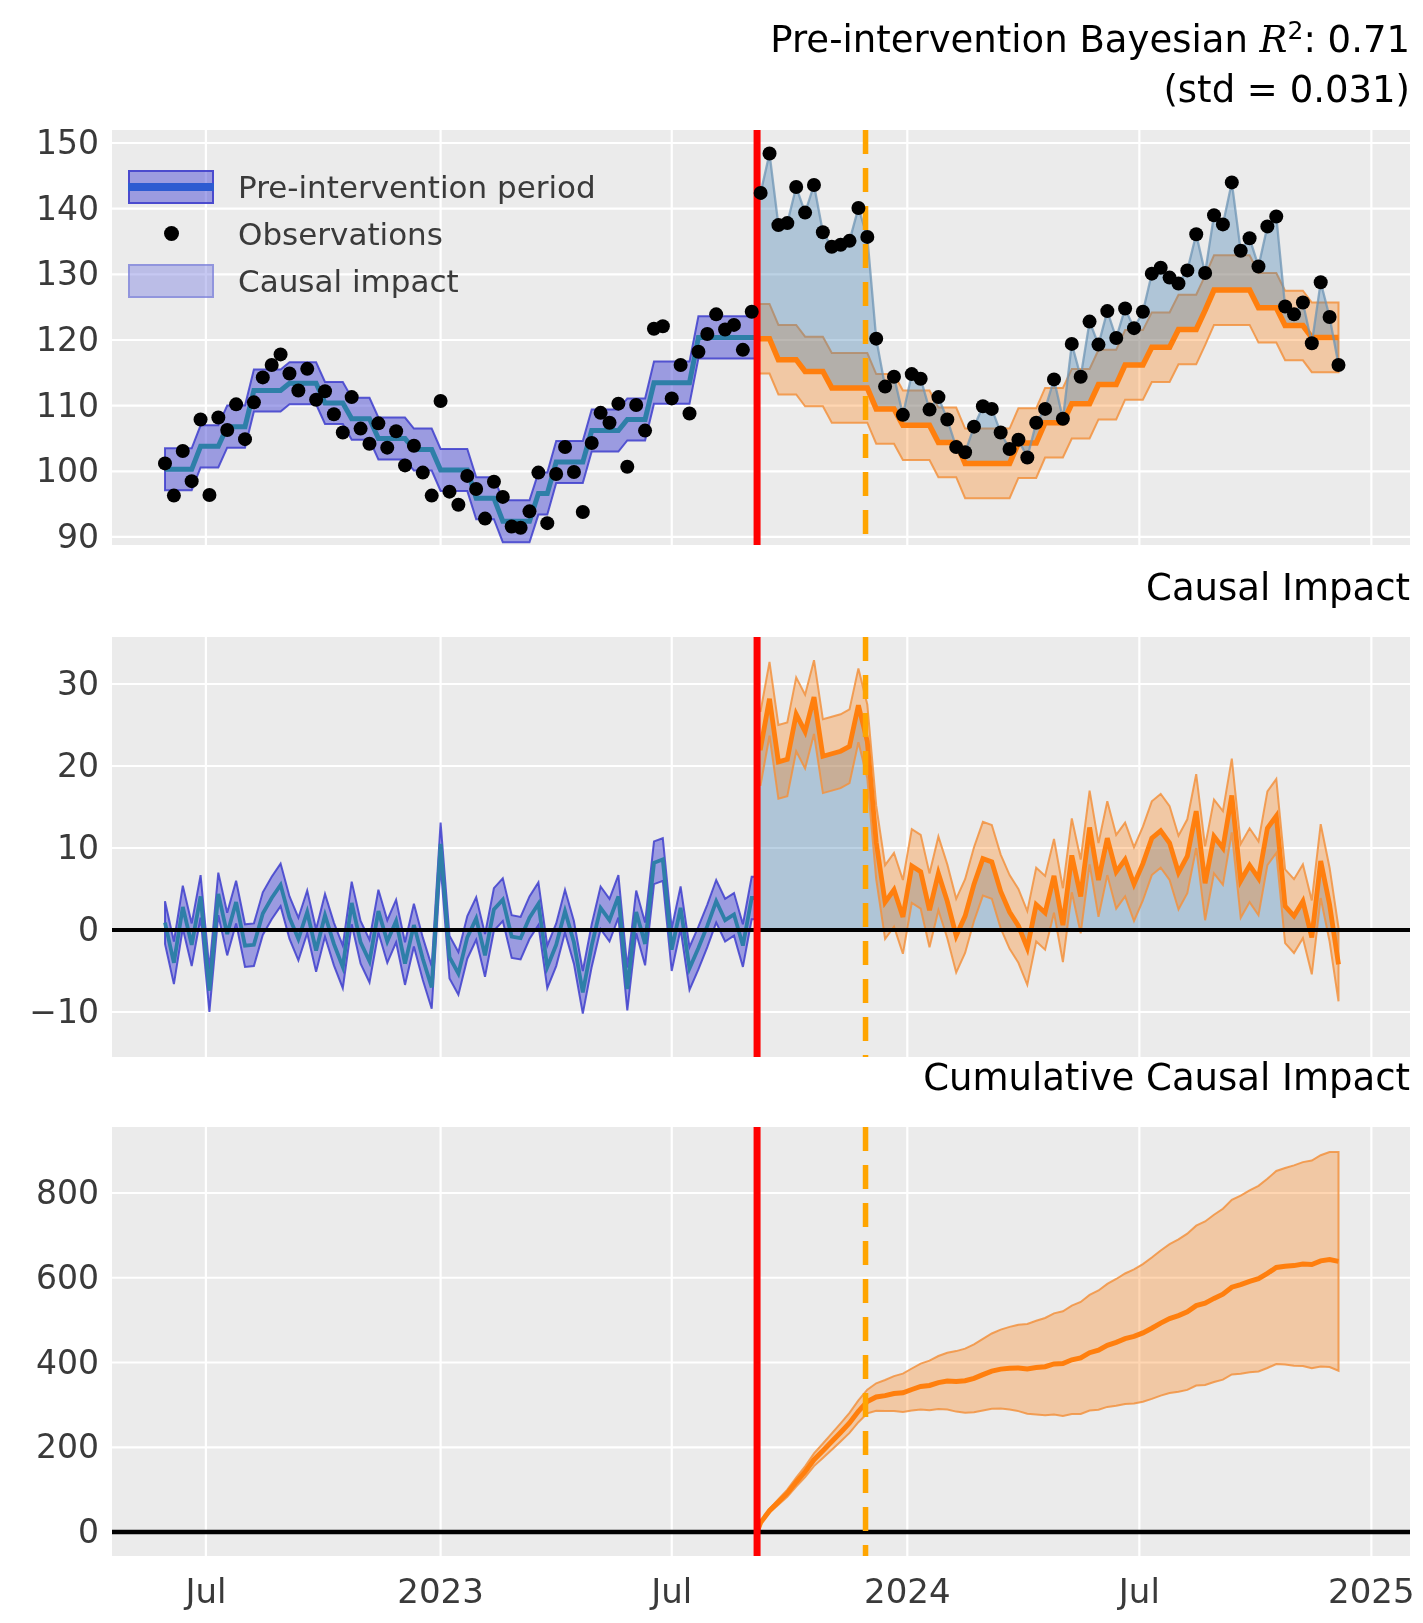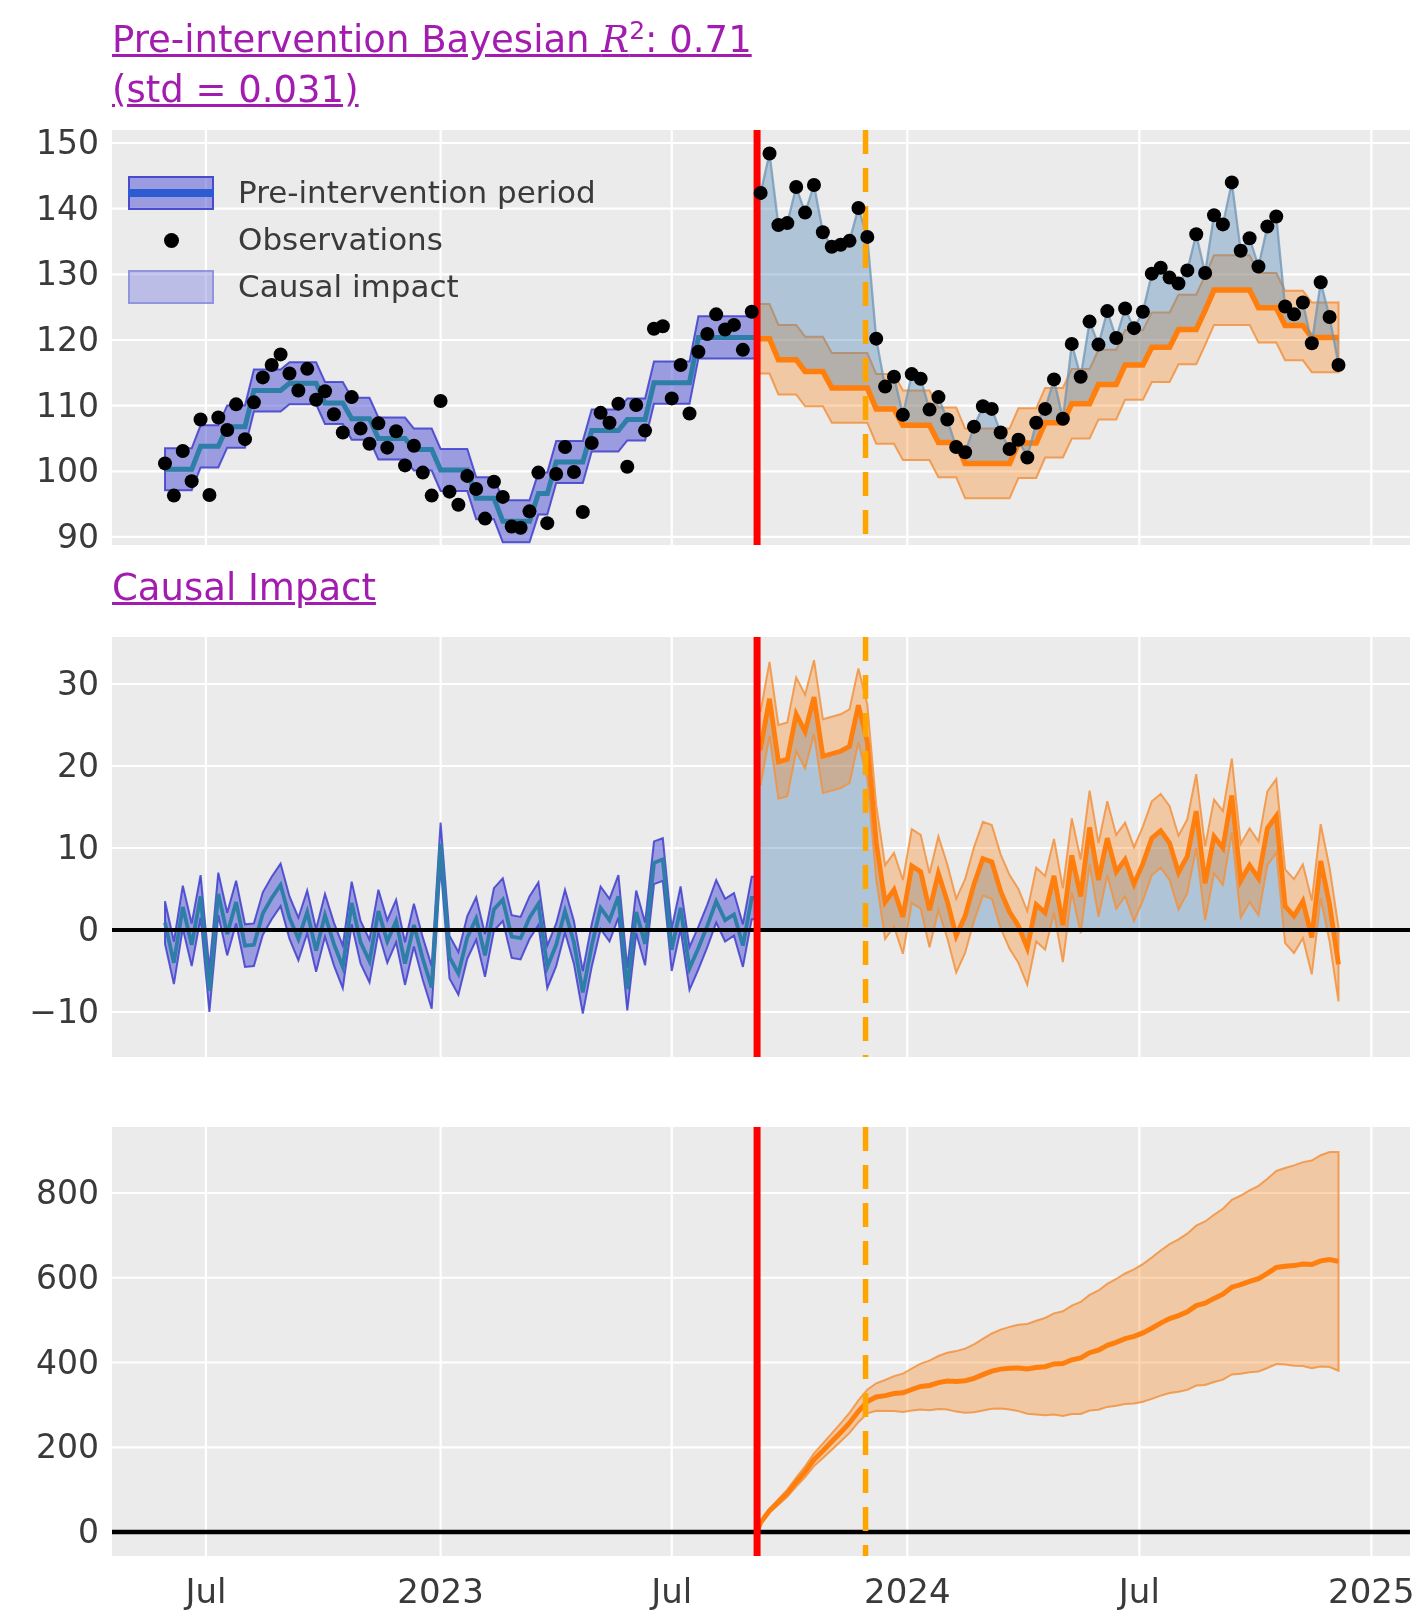--- a/index.html
+++ b/index.html
@@ -1,29 +1,29 @@
 <!DOCTYPE html>
 <html><head>
 <meta charset="utf-8">
 <style>
   html,body{margin:0;padding:0;background:#888;}
   .fig{
     position:relative;width:1423px;height:1623px;background:#ffffff;
     font-family:"DejaVu Sans","Liberation Sans",sans-serif;overflow:hidden;
   }
   .fig svg{position:absolute;left:0;top:0;}
-  .title{position:absolute;left:112px;width:1298px;text-align:left;color:#a21caf;text-decoration:underline;}
+  .title{position:absolute;left:112px;width:1298px;text-align:right;color:#000000;}
   .title-top1{top:16px;font-size:37px;}
   .title-top1 i{font-family:"DejaVu Serif","Liberation Serif",serif;font-style:italic;}
   .title-top1 sup{font-size:25px;}
   .title-top2{top:68px;font-size:37px;}
   .title-mid{top:566px;font-size:37px;}
   .title-bot{top:1056px;font-size:37px;}
   .legend{position:absolute;left:128px;top:163px;}
-  .litem{display:flex;align-items:flex-end;height:47px;}
+  .litem{display:flex;align-items:center;height:47px;}
   .swatch{width:86px;height:34px;position:relative;margin-right:24px;flex:0 0 86px;box-sizing:border-box;}
   .sw-blueband{background:rgba(83,83,214,0.52);border:2px solid rgba(60,60,202,0.85);}
   .sw-blueband .cline{position:absolute;left:-2px;right:-2px;top:50%;margin-top:-4px;height:8px;background:#2d5bd1;}
   .sw-orangeband{background:rgba(255,127,14,0.38);border:2px solid rgba(242,146,60,0.9);}
   .sw-orangeband .cline{position:absolute;left:-2px;right:-2px;top:50%;margin-top:-4px;height:8px;background:#ff7f0e;}
   .sw-dot{background:none;}
   .sw-dot .dot{position:absolute;left:50%;top:50%;width:15px;height:15px;margin:-7.5px 0 0 -7.5px;border-radius:50%;background:#000;}
   .sw-lightpatch{background:rgba(128,132,226,0.45);border:2px solid rgba(112,117,214,0.55);}
   .llabel{font-size:31px;color:#3a3a3a;white-space:nowrap;}
 </style>
@@ -254,20 +254,21 @@
       <text x="440.59000000000003" y="1603" text-anchor="middle" font-size="34" fill="#3a3a3a">2023</text>
       <text x="671.73" y="1603" text-anchor="middle" font-size="34" fill="#3a3a3a">Jul</text>
       <text x="907.315" y="1603" text-anchor="middle" font-size="34" fill="#3a3a3a">2024</text>
       <text x="1139.344" y="1603" text-anchor="middle" font-size="34" fill="#3a3a3a">Jul</text>
       <text x="1371.373" y="1603" text-anchor="middle" font-size="34" fill="#3a3a3a">2025</text>
     </svg>
 
   <div class="title title-top1"><span>Pre-intervention Bayesian </span><i>R</i><sup>2</sup><span>: 0.71</span></div>
   <div class="title title-top2">(std = 0.031)</div>
   <div class="title title-mid">Causal Impact</div>
+  <div class="title title-bot">Cumulative Causal Impact</div>
 
   <div class="legend">
     <div class="litem">
       <div class="swatch sw-blueband">
           <div class="cline"></div>
         </div>
       <div class="llabel">Pre-intervention period</div>
     </div>
     <div class="litem">
       <div class="swatch sw-dot">

